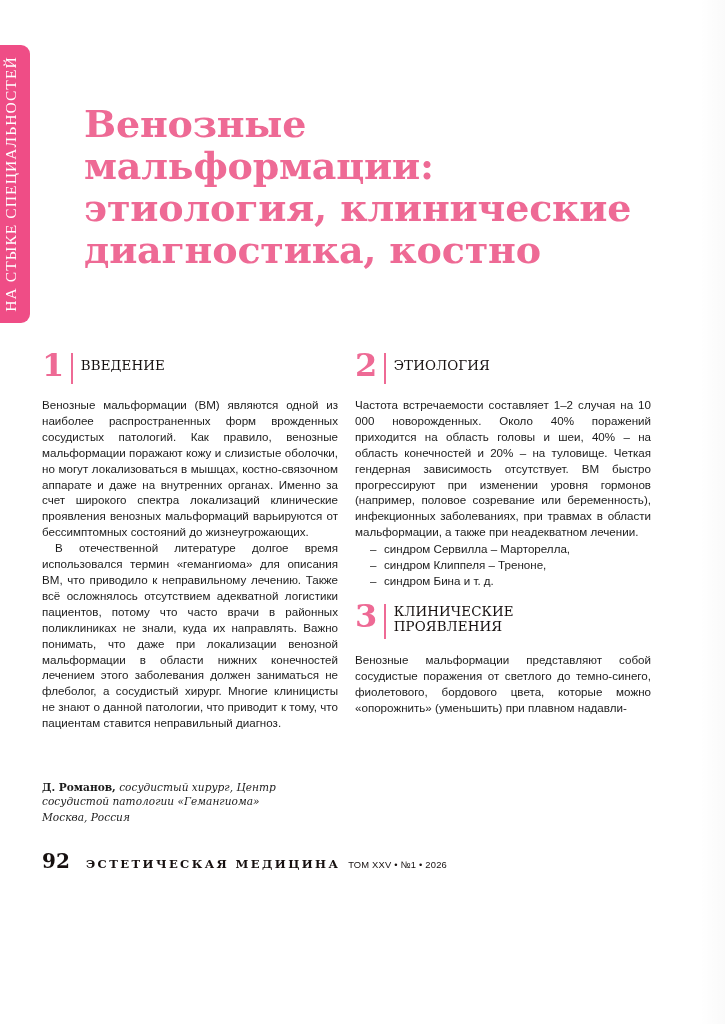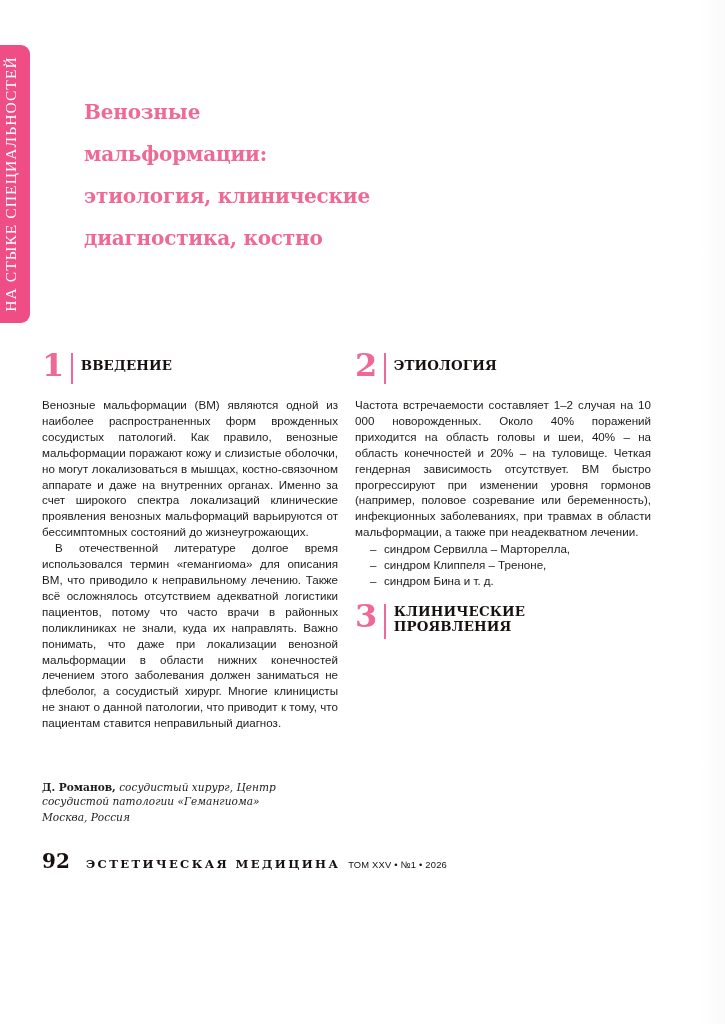--- a/index.html
+++ b/index.html
@@ -49,21 +49,21 @@
 
   
   .title {
     position: absolute;
     left: 84px;
     top: 78px;
     width: 560px;
     color: #ee6a95;
     font-family: "DejaVu Serif", "Liberation Serif", serif;
     font-weight: 700;
-    font-size: 20px;
+    font-size: 38px;
     line-height: 42px;
     letter-spacing: -0.2px;
   }
   .title-line { display: block; white-space: nowrap; }
 
   
   .columns {
     position: absolute;
     left: 42px;
     top: 352px;
@@ -98,21 +98,21 @@
     width: 1.5px;
     align-self: stretch;
     background: #ee6a95;
     margin-right: 8px;
     margin-top: 1px;
     margin-bottom: 2px;
   }
   .section-title {
     color: #16100f;
     font-family: "DejaVu Serif", "Liberation Serif", serif;
-    font-weight: 700;
+    font-weight: 400;
     font-size: 13.4px;
     line-height: 15.5px;
     letter-spacing: 0.1px;
     padding-top: 6px;
   }
   .section-title .t2 { display: block; }
   .section-head.two-line .section-title { padding-top: 1px; }
   .section-head.two-line { min-height: 38px; }
 
   
@@ -254,20 +254,21 @@
 
       <div class="section-head two-line gap-before-head">
         <span class="section-num" style="color: rgb(238, 106, 149);">3</span>
         <span class="section-rule" style="background: rgb(238, 106, 149);"></span>
         <span class="section-title">
           <span class="t2">КЛИНИЧЕСКИЕ</span>
           <span class="t2">ПРОЯВЛЕНИЯ</span>
         </span>
       </div>
 
+      <p class="body">Венозные мальформации представляют собой сосудистые поражения от светлого до темно-синего, фиолетового, бордового цвета, которые можно «опорожнить» (уменьшить) при плавном надавли-</p>
 
     </div>
   </div>
 
   <div class="byline">
     <span class="author-name">Д. Романов,</span>
     <span>сосудистый хирург, Центр сосудистой патологии «Гемангиома»</span>
     <span class="city">Москва, Россия</span>
   </div>
 

